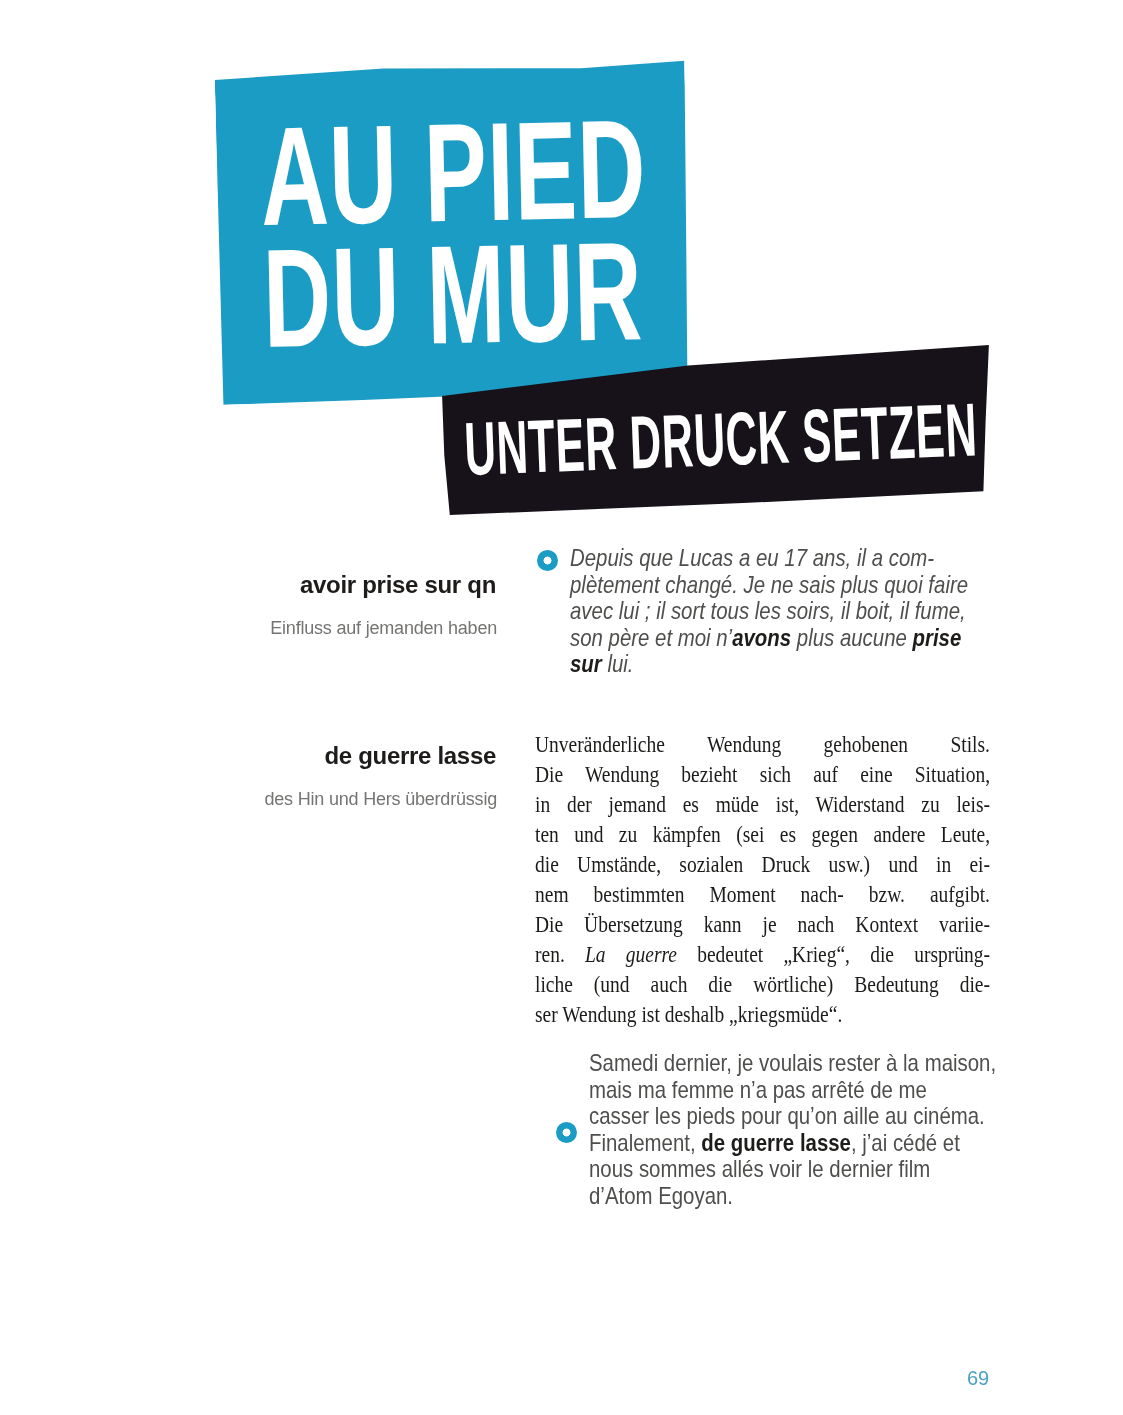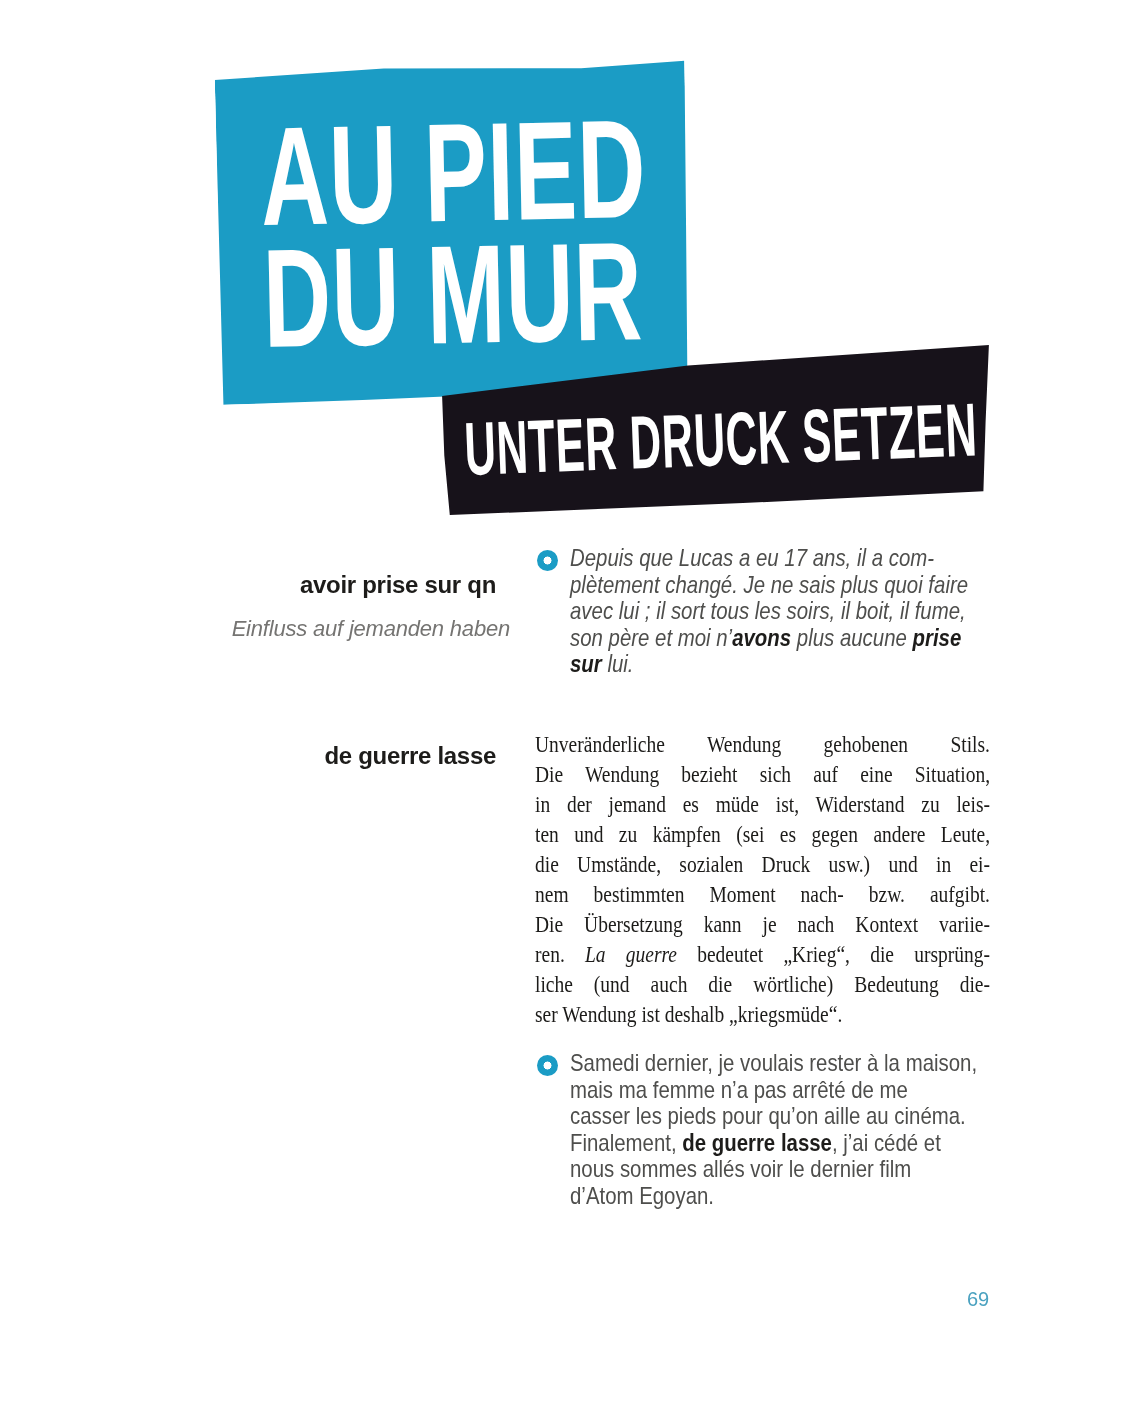--- a/index.html
+++ b/index.html
@@ -21,39 +21,39 @@
     clip-path:polygon(.2% 30%,45% 12%,99.8% 0%,99.2% 45%,98.8% 86%,55% 93%,1.6% 100%,.6% 65%);}
   .subtitle-text{position:absolute;left:22px;top:67px;color:#fff;font-weight:700;
     font-size:75px;line-height:75px;white-space:nowrap;letter-spacing:1px;
     transform:rotate(-2.2deg) scaleX(.58);transform-origin:left top;}
 
   
   .e-left{position:absolute;left:200px;width:310px;text-align:right;}
   .e-left.e1{top:556px;} .e-left.e2{top:727px;}
   .headword{margin:14px;font-size:24px;font-weight:700;letter-spacing:-.3px;
     color:var(--text_dark);line-height:29px;}
-  .gloss{margin:0;font-size:22px;font-style:italic;color:var(--text_gloss);
+  .gloss{margin:13px;font-size:18px;color:var(--text_gloss);
     line-height:31px;letter-spacing:-.2px;}
 
   .example{position:absolute;display:flex;align-items:flex-start;}
-  .example.x1{left:537px;top:545px;font-style:italic;} .example.x2{left:537px;top:1050px;}
+  .example.x1{left:537px;top:545px;font-style:italic;} .example.x2{left:556px;top:1050px;align-items:center;}
   .bullet{width:21px;height:21px;border-radius:50%;flex:none;margin:5px 12px 0 0;
     background:radial-gradient(circle at 50% 50%, #ffffff 0 3.8px, var(--teal) 4.2px 100%);}
   .example-text{margin:0;font-size:24px;line-height:26.5px;color:var(--text_example);
     white-space:pre-line;width:535px;transform:scaleX(.85);transform-origin:left top;}
   .example-text .b{font-weight:700;color:var(--text_dark);}
 
   .explain{position:absolute;left:535px;top:729px;width:560px;
     font-family:"Liberation Serif","DejaVu Serif",serif;font-size:24px;line-height:30px;
     color:var(--text_serif);transform:scaleX(.8125);transform-origin:left top;}
   .explain .jline{text-align:justify;text-align-last:justify;}
   .explain .jline:last-child{text-align-last:left;}
   .explain .i{font-style:italic;}
 
-  .page-number{position:absolute;left:967px;top:1288px;font-size:20px;
+  .page-number{position:absolute;left:967px;top:1367px;font-size:20px;
     color:var(--page_number);}
 </style>
 </head>
 <body>
 
 <div class="page">
 
   <div class="banner-teal">
     <div class="title-line l1">AU PIED</div>
     <div class="title-line l2">DU MUR</div>
@@ -74,20 +74,21 @@
 plètement changé. Je ne sais plus quoi faire
 avec lui ; il sort tous les soirs, il boit, il fume,
 son père et moi n’</span><span class="b">avons</span><span> plus aucune </span><span class="b">prise
 sur</span><span> lui.</span></p>
     </div>
   </section>
 
   <section>
     <div class="e-left e2">
       <h2 class="headword">de guerre lasse</h2>
+      <p class="gloss">des Hin und Hers überdrüssig</p>
     </div>
     <div class="explain">
         <div class="jline"><span>Unveränderliche Wendung gehobenen Stils.</span></div>
         <div class="jline"><span>Die Wendung bezieht sich auf eine Situation,</span></div>
         <div class="jline"><span>in der jemand es müde ist, Widerstand zu leis-</span></div>
         <div class="jline"><span>ten und zu kämpfen (sei es gegen andere Leute,</span></div>
         <div class="jline"><span>die Umstände, sozialen Druck usw.) und in ei-</span></div>
         <div class="jline"><span>nem bestimmten Moment nach- bzw. aufgibt.</span></div>
         <div class="jline"><span>Die Übersetzung kann je nach Kontext variie-</span></div>
         <div class="jline"><span>ren. </span><span class="i">La guerre</span><span> bedeutet „Krieg“, die ursprüng-</span></div>

